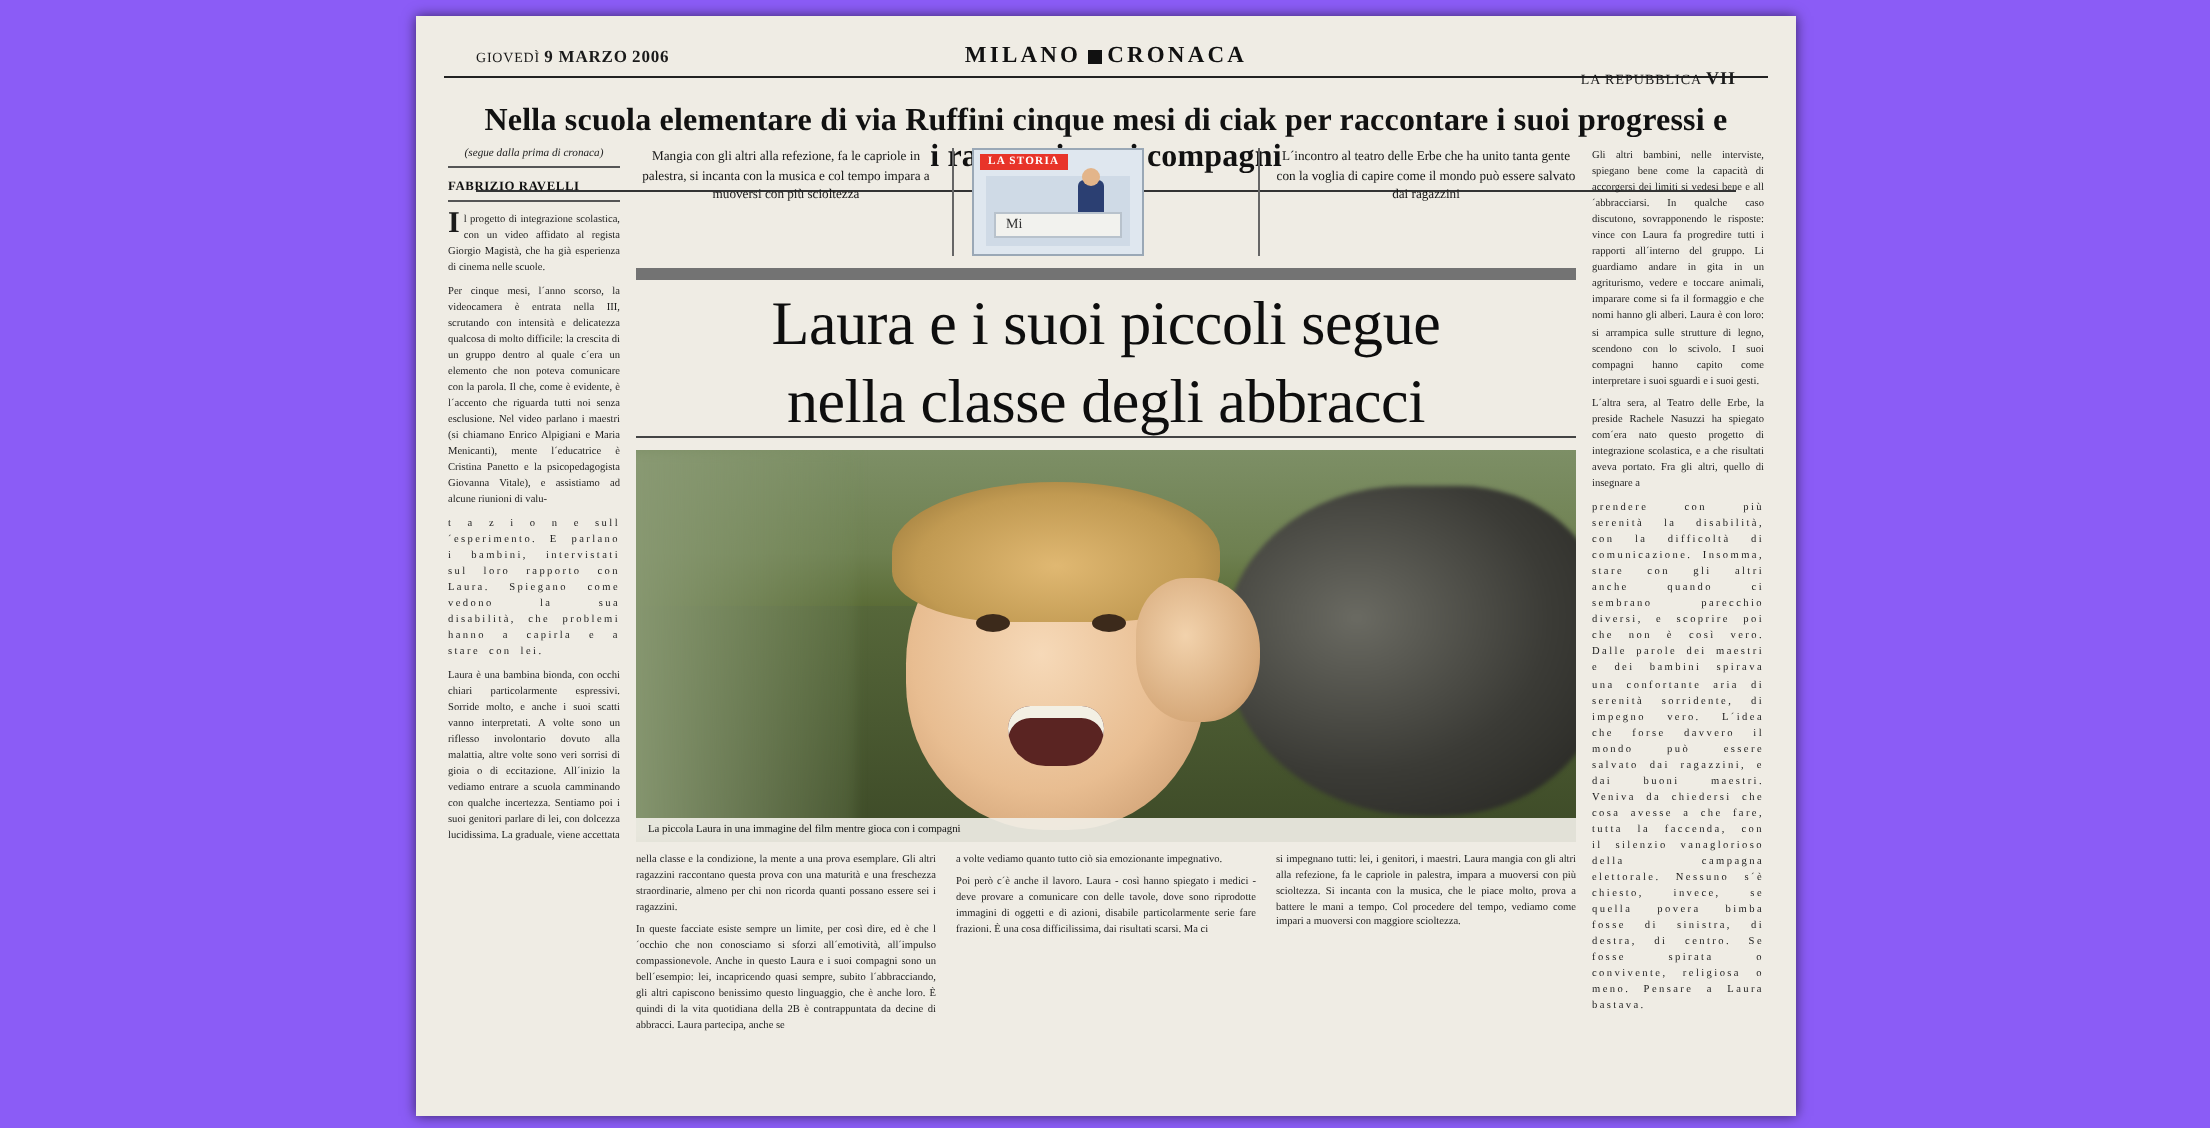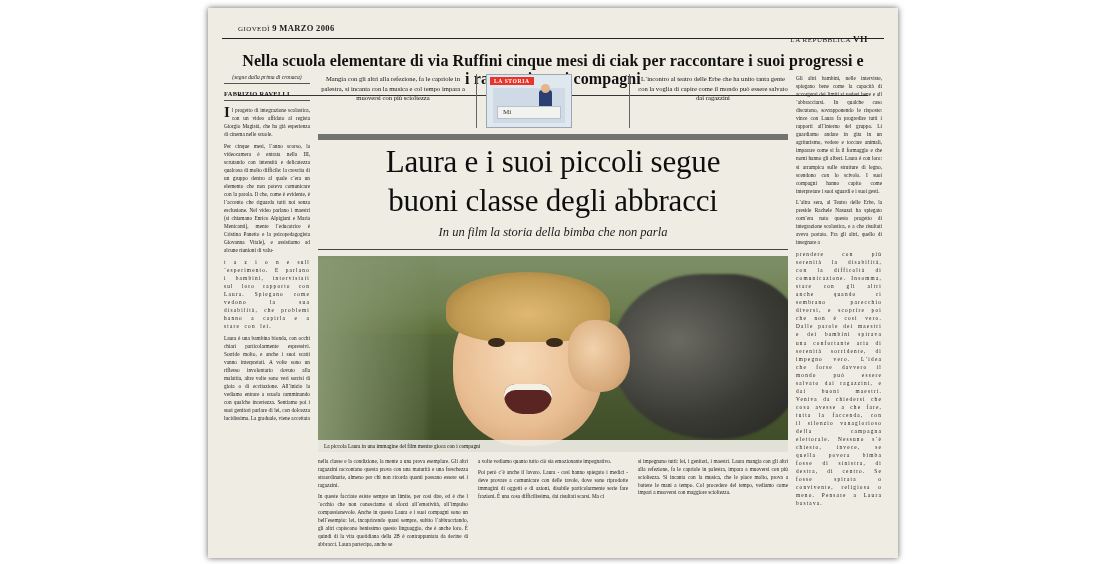--- a/index.html
+++ b/index.html
@@ -11,21 +11,21 @@
     width: 1105px;
     height: 564px;
     overflow: hidden;
     font-family: "Liberation Serif", serif;
   }
   .page {
     position: absolute;
     left: 0; top: 0;
     width: 1105px;
     height: 564px;
-    background: #ffffff;
+    background: #8b5cf6;
   }
   .paper {
     position: absolute;
     left: 208px;
     top: 8px;
     width: 690px;
     height: 550px;
     background: #efece4;
     box-shadow: 0 0 6px rgba(0,0,0,0.6);
     overflow: hidden;
@@ -342,20 +342,23 @@
 <body>
 
 <div class="page">
   <div class="paper">
 
     <div class="masthead">
       <div class="date">
         <span>GIOVEDÌ</span>
         <b>9 MARZO</b>
         <b>2006</b>
+      </div>
+      <div class="center">
+        <span>MILANO</span><span class="sq"></span><span>CRONACA</span>
       </div>
       <div class="right">
         <span>LA REPUBBLICA</span>
         <b>VII</b>
       </div>
     </div>
 
     <div class="occhiello">Nella scuola elementare di via Ruffini cinque mesi di ciak per raccontare i suoi progressi e i rapporti con i compagni</div>
 
     <div class="content">
@@ -392,22 +395,21 @@
               <div class="desk"></div>
               <div class="scribble">Mi</div>
             </div>
           </div>
           <div class="vrule v2"></div>
           <div class="cell c">L´incontro al teatro delle Erbe che ha unito tanta gente con la voglia di capire come il mondo può essere salvato dai ragazzini</div>
         </div>
 
         <div class="headline">
           <div class="h1">Laura e i suoi piccoli segue</div>
-          <div class="h1">buoni classe degli abbracci</div>
-          <div class="h2">In un film la storia della bimba che non parla</div>
+          <div class="h1">nella classe degli abbracci</div>
           <div class="rule"></div>
         </div>
 
         <div class="photo-wrap">
           <div class="sky"></div>
           <div class="ground"></div>
           <div class="blur-l"></div>
           <div class="dog"></div>
           <div class="boy-head"></div>
           <div class="boy-hair"></div>

